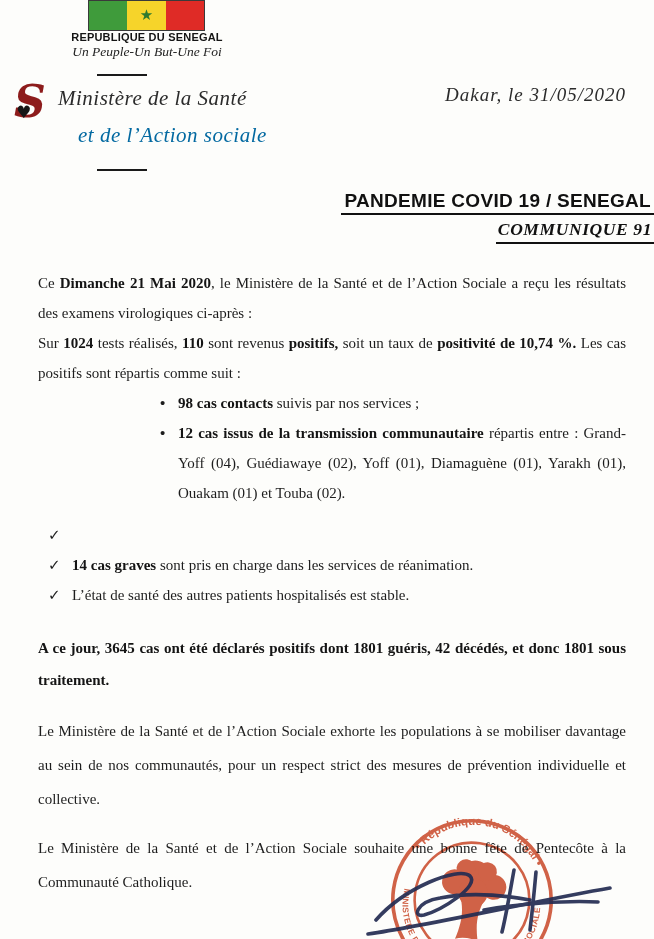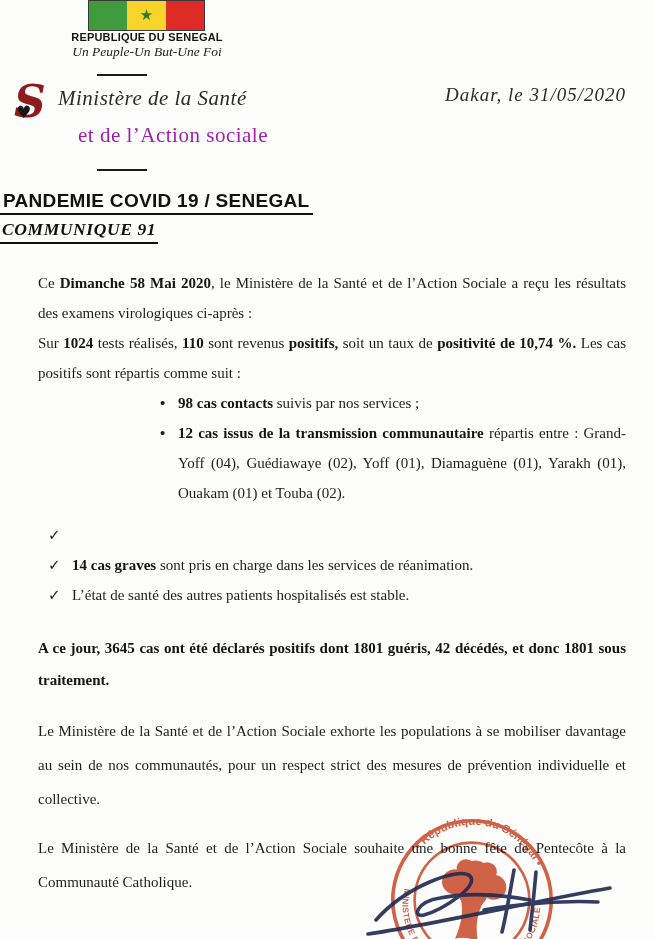--- a/index.html
+++ b/index.html
@@ -25,26 +25,26 @@
   .rule { position:absolute; height:2px; background:#1a1a1a; }
   .rule-top { left:97px; top:74px; width:50px; }
   .rule-bottom { left:97px; top:169px; width:50px; }
   .logo { position:absolute; left:8px; top:80px; width:52px; height:52px; }
   .logo-s { position:absolute; left:6px; top:-4px; font-family:"DejaVu Serif",serif;
             font-style:italic; font-weight:bold; font-size:44px; color:#8d1c1c; }
   .logo-heart { position:absolute; left:8px; top:22px; font-size:17px; color:#161616;
                 font-family:"DejaVu Sans",sans-serif; }
   .ministry1 { position:absolute; left:58px; top:86px; font-style:italic; font-size:21px;
                letter-spacing:.5px; color:#2b2b2b; }
-  .ministry2 { position:absolute; left:78px; top:123px; font-size:21px;
-               letter-spacing:.5px; color:#a21caf; }
+  .ministry2 { position:absolute; left:78px; top:123px; font-style:italic; font-size:21px;
+               letter-spacing:.5px; color:#0369a1; }
   .dateline { position:absolute; right:28px; top:84px; font-style:italic; font-size:19px;
               letter-spacing:1px; color:#2b2b2b; }
   
-  .title-block { position:absolute; left:0; right:0; top:190px; text-align:left; }
+  .title-block { position:absolute; left:0; right:0; top:190px; text-align:right; }
   .title-main { display:inline-block; font-family:"Liberation Sans","DejaVu Sans",sans-serif;
                 font-weight:bold; font-size:19px; letter-spacing:.3px; color:#111;
                 border-bottom:2.5px solid #111; padding:0 3px 1px; }
   .title-sub-wrap { margin-top:4px; }
   .title-sub { display:inline-block; font-weight:bold; font-style:italic; font-size:17.5px;
                letter-spacing:.6px; color:#111; border-bottom:2px solid #111; padding:0 2px 2px; }
   
   .body { position:absolute; left:38px; right:28px; top:268px; font-size:15px; }
   .para { margin:0; line-height:30px; text-align:justify; }
   b { font-weight:bold; color:#141414; }
@@ -89,21 +89,21 @@
   <div class="rule rule-bottom"></div>
 
   <div class="dateline">Dakar, le 31/05/2020</div>
 
   <div class="title-block">
     <span class="title-main">PANDEMIE COVID 19 / SENEGAL</span>
     <div class="title-sub-wrap"><span class="title-sub">COMMUNIQUE 91</span></div>
   </div>
 
   <div class="body">
-    <p class="para"><span>Ce </span><b>Dimanche 58 Mai 2020</b><span>, le Ministère de la Santé et de l’Action Sociale a reçu les résultats des examens virologiques ci-après :</span></p>
+    <p class="para"><span>Ce </span><b>Dimanche 21 Mai 2020</b><span>, le Ministère de la Santé et de l’Action Sociale a reçu les résultats des examens virologiques ci-après :</span></p>
 
     <p class="para"><span>Sur </span><b>1024</b><span> tests réalisés, </span><b>110</b><span> sont revenus </span><b>positifs,</b><span> soit un taux de </span><b>positivité de 10,74 %.</b><span>  Les cas positifs sont répartis comme suit :</span></p>
 
     <div class="bullets">
       <div class="bullet-row">
         <span class="marker">•</span>
         <span class="btext"><b>98 cas contacts</b><span> suivis par nos services ;</span></span>
       </div>
       <div class="bullet-row">
         <span class="marker">•</span>

